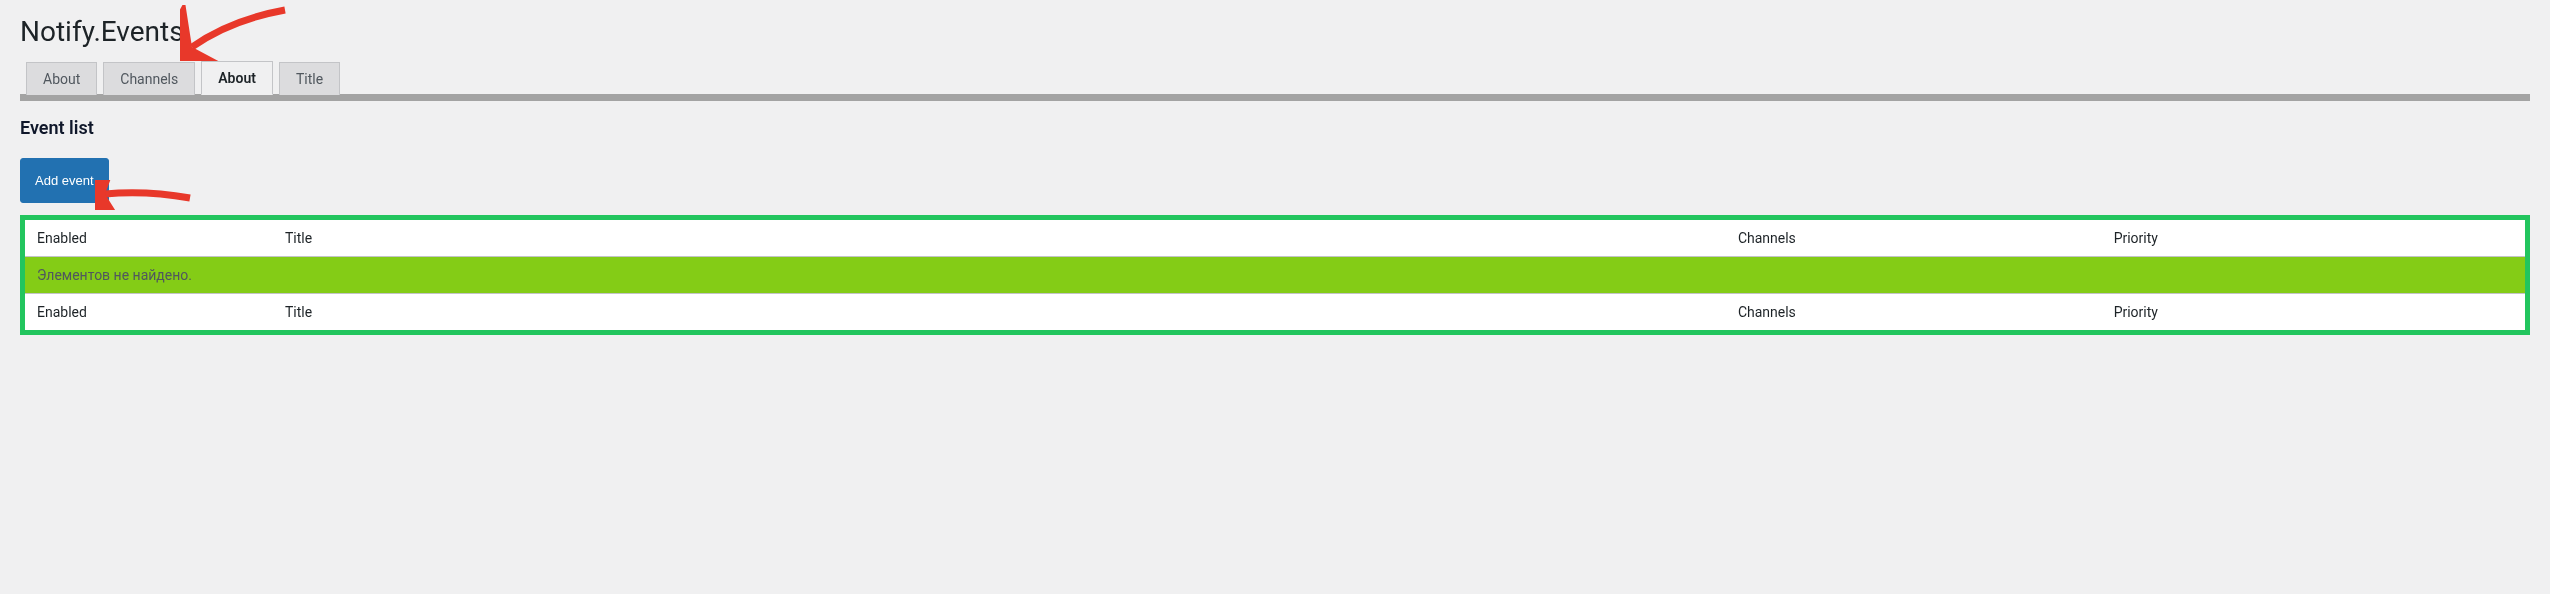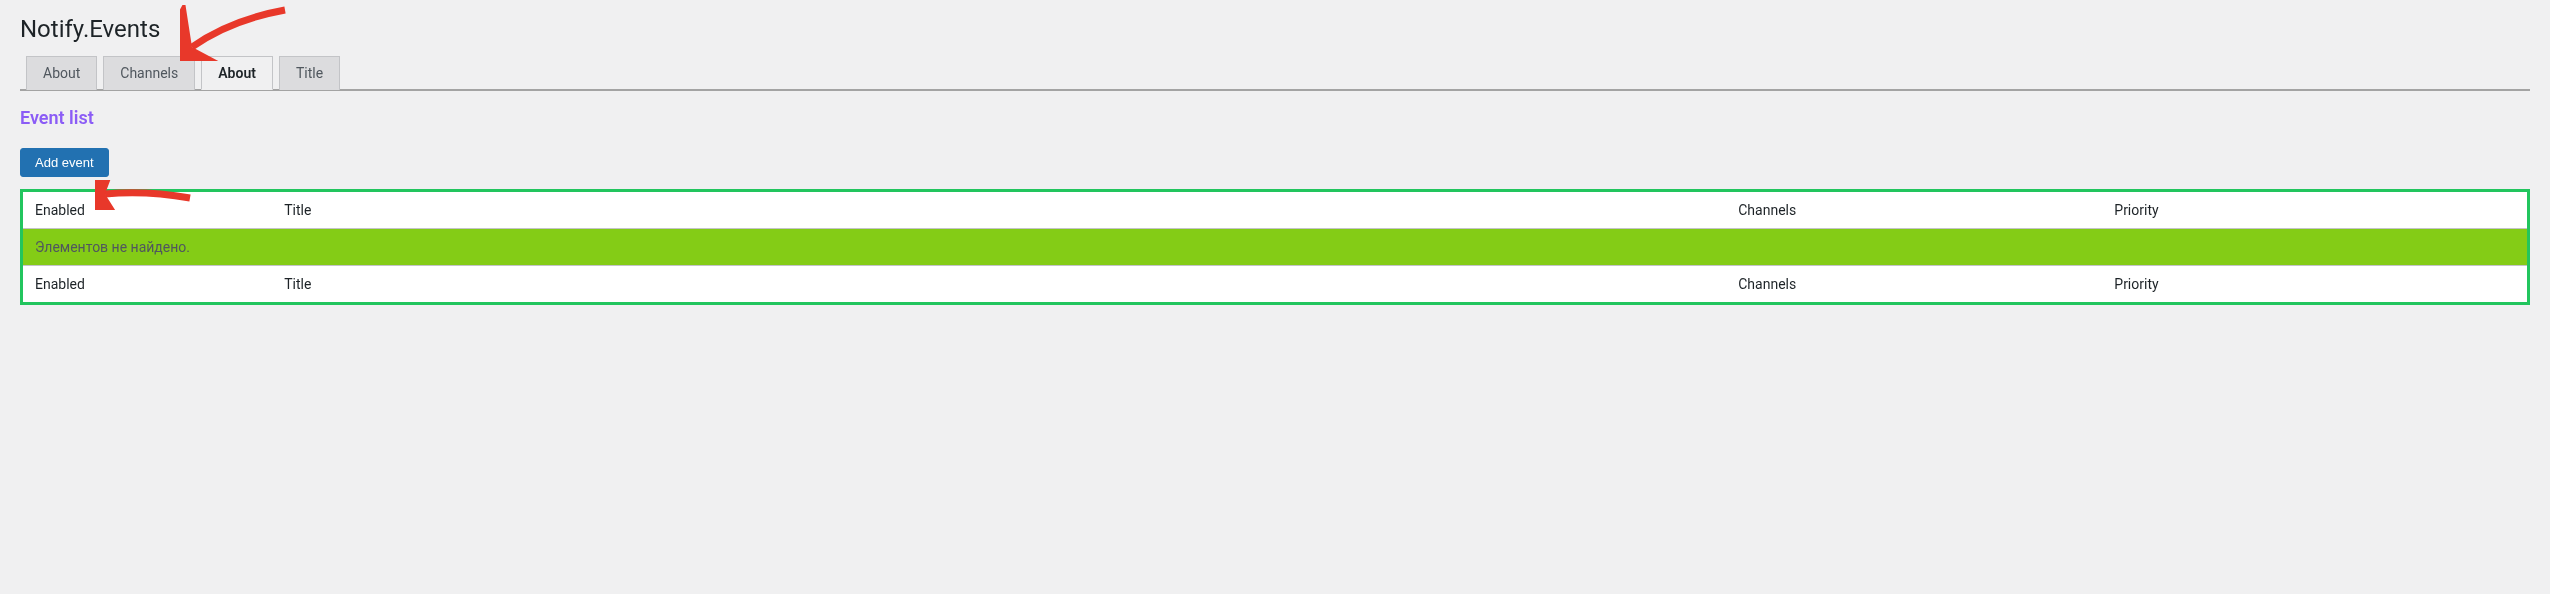--- a/index.html
+++ b/index.html
@@ -8,30 +8,31 @@
       padding: 0;
     }
     body {
       font-family: -apple-system, BlinkMacSystemFont, "Segoe UI", Roboto, Helvetica, Arial, sans-serif;
       background: #f0f0f1;
       color: #1d2327;
       padding: 10px 20px 20px 20px;
       position: relative;
     }
     .page-title {
-      font-size: 24px;
+      font-size: 28px;
       font-weight: 400;
       color: #1d2327;
       margin-bottom: 12px;
       padding-top: 5px;
     }
     .tabs {
       display: flex;
-      border-bottom: 2px solid #a3a3a3;
+      border-bottom: 7px solid #a3a3a3;
       margin-bottom: 16px;
+      align-items: center;
     }
     .tab {
       display: inline-block;
       padding: 8px 16px;
       font-size: 14px;
       color: #50575e;
       background: #dcdcde;
       border: 1px solid #c3c4c7;
       border-bottom: none;
       margin-left: 6px;
@@ -44,39 +45,39 @@
     }
     .tab.active {
       background: #f0f0f1;
       border-bottom: 1px solid #f0f0f1;
       color: #1d2327;
       font-weight: 600;
     }
     .section-title {
       font-size: 18px;
       font-weight: 600;
-      color: #8b5cf6;
+      color: #0f172a;
       margin-bottom: 20px;
     }
     .btn-primary {
       display: inline-block;
       background: #2271b1;
       color: #fff;
       border: 1px solid #2271b1;
-      padding: 6px 14px;
+      padding: 14px 14px;
       font-size: 13px;
       border-radius: 3px;
       cursor: pointer;
       margin-bottom: 12px;
     }
     table {
       width: 100%;
       border-collapse: collapse;
       background: #fff;
-      border: 3px solid #22c55e;
+      border: 5px solid #22c55e;
       padding-left: 42px;
     }
     thead th, tfoot th {
       text-align: left;
       font-weight: 400;
       font-size: 14px;
       padding: 10px 12px;
       border-bottom: 1px solid #c3c4c7;
       color: #1d2327;
       background: #fff;

